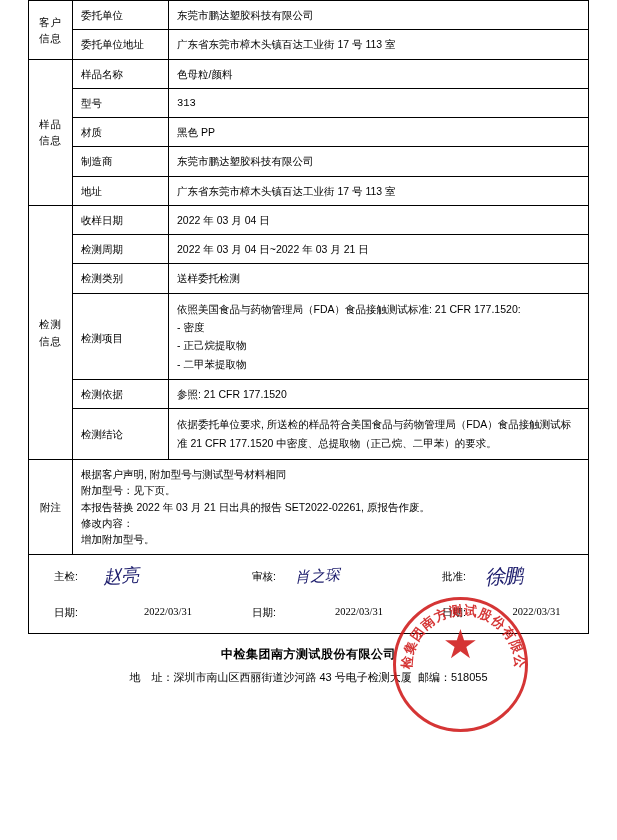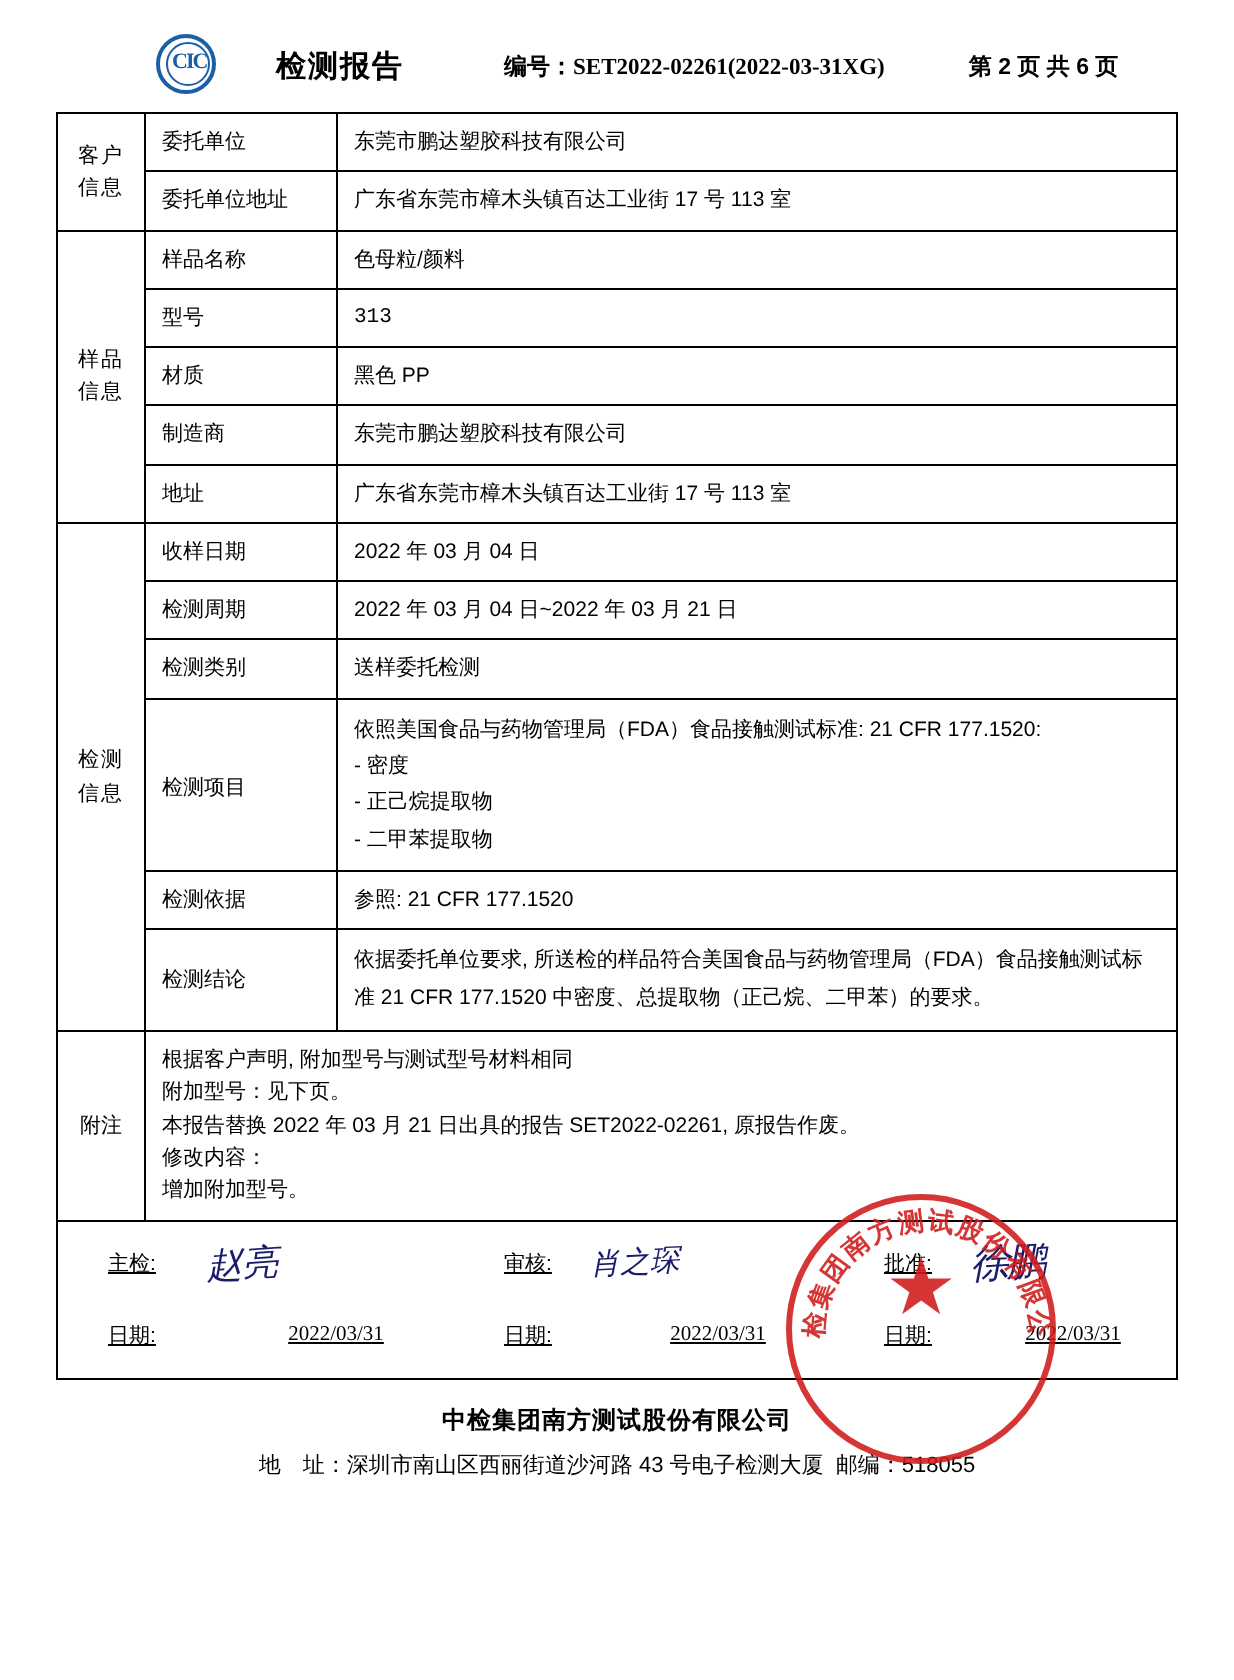--- a/index.html
+++ b/index.html
@@ -242,32 +242,20 @@
   .footer a {
     color: #1a3fb0;
     text-decoration: underline;
   }
 </style>
 </head>
 <body>
 
 <div class="page">
 
-  <div class="header">
-    <div class="logo">
-      <div class="ring"></div>
-      <div class="ring2"></div>
-      <div class="cglyph">CIC</div>
-    </div>
-    <div class="hdr-title">检测报告</div>
-    <div class="hdr-no">
-      <span class="lbl">编号：</span><span>SET2022-02261(2022-03-31XG)</span>
-    </div>
-    <div class="hdr-page">第 2 页 共 6 页</div>
-  </div>
 
   <table class="main">
     <colgroup>
       <col style="width:44px">
       <col style="width:96px">
       <col>
     </colgroup>
     <tbody>
 
       <tr>
@@ -350,21 +338,21 @@
         <td class="remark-body" colspan="2">
           <div>根据客户声明, 附加型号与测试型号材料相同</div>
           <div>附加型号：见下页。</div>
           <div>本报告替换 2022 年 03 月 21 日出具的报告 SET2022-02261, 原报告作废。</div>
           <div>修改内容：</div>
           <div>增加附加型号。</div>
         </td>
       </tr>
 
       <tr>
-        <td colspan="3" style="padding:4px 0 2px 0;text-decoration:underline;">
+        <td colspan="3" style="padding:4px 0 2px 0;">
           <div class="sig-wrap">
             <table class="sig">
               <colgroup>
                 <col style="width:74px">
                   <col style="width:130px">
                 <col style="width:62px">
                   <col style="width:128px">
                 <col style="width:62px">
                   <col>
               </colgroup>

